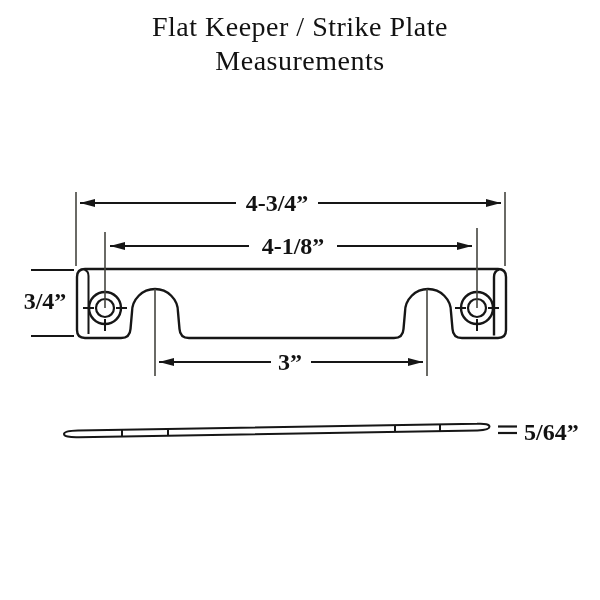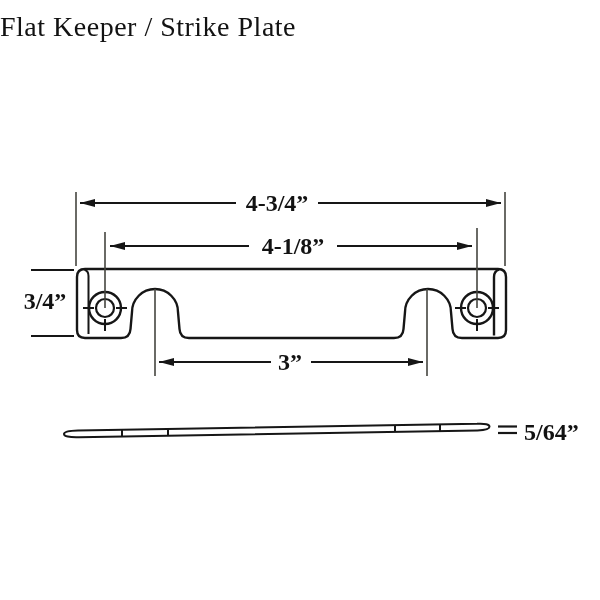--- a/index.html
+++ b/index.html
@@ -5,20 +5,21 @@
   html, body { margin: 0; padding: 0; }
   body {
     width: 600px; height: 600px;
     background: #ffffff;
     font-family: "Liberation Serif", "DejaVu Serif", serif;
     overflow: hidden;
   }
   .stage { position: relative; width: 600px; height: 600px; background: #ffffff; }
   .title-block {
     position: absolute; top: 10px; left: 0; right: 0;
+    text-align: center;
     color: #121212;
     font-size: 28px;
     line-height: 34px;
     font-weight: normal;
     letter-spacing: 0.5px;
   }
   .diagram-svg { position: absolute; left: 0; top: 0; }
   .dim-label {
     font-family: "Liberation Serif", "DejaVu Serif", serif;
     font-weight: bold;
@@ -26,20 +27,21 @@
     fill: #121212;
   }
 </style>
 </head>
 <body>
 
 <div class="stage">
 
   <div class="title-block">
     <div>Flat Keeper / Strike Plate</div>
+    <div>Measurements</div>
   </div>
 
   <svg class="diagram-svg" width="600" height="600" viewBox="0 0 600 600">
     <defs>
       <marker id="arrow" markerUnits="userSpaceOnUse" markerWidth="17" markerHeight="11" refX="15.5" refY="5.5" orient="auto">
         <path d="M15.5 5.5 L0.5 1.6 L0.5 9.4 Z" fill="#161616"></path>
       </marker>
     </defs>
 
     <g>

